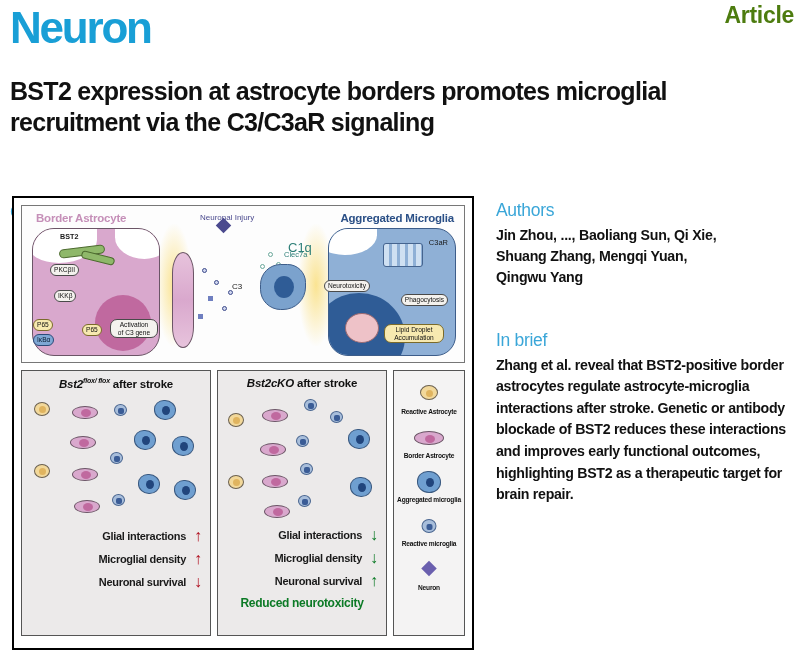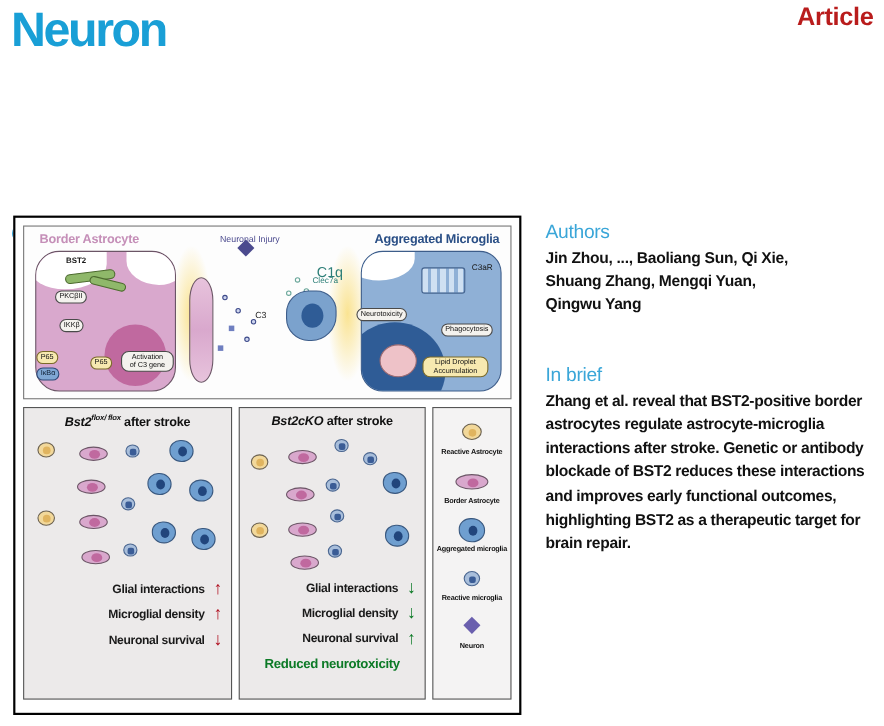--- a/index.html
+++ b/index.html
@@ -9,21 +9,21 @@
     width: 804px; height: 660px;
     background: #ffffff;
     font-family: "Liberation Sans", sans-serif;
     overflow: hidden;
   }
   .page { position: relative; width: 804px; height: 660px; background: #fff; }
 
   
   .article-tag {
     position: absolute; top: 2px; right: 10px;
-    font-size: 23px; font-weight: bold; color: #b91c1c;
+    font-size: 23px; font-weight: bold; color: #4d7c0f;
     letter-spacing: -0.3px;
   }
   .journal-logo {
     position: absolute; left: 10px; top: 6px;
     font-size: 44px; font-weight: bold; color: #199fd6;
     letter-spacing: -2.2px; line-height: 1;
   }
   .paper-title {
     position: absolute; left: 10px; top: 76px; width: 770px;
     font-size: 25px; font-weight: bold; color: #111;
@@ -219,20 +219,21 @@
     margin-top: 1px;
   }
 </style>
 </head>
 <body>
 
 <div class="page">
 
   <div class="article-tag">Article</div>
   <div class="journal-logo">Neuron</div>
+  <div class="paper-title">BST2 expression at astrocyte borders promotes microglial recruitment via the C3/C3aR signaling</div>
 
   <div class="sec-head ga-head">Graphical abstract</div>
 
   <div class="figure-frame">
 
     <div class="panel panel-top">
       <div class="topfig">
 
         <div class="glow glow-l"></div>
         <div class="glow glow-r"></div>

